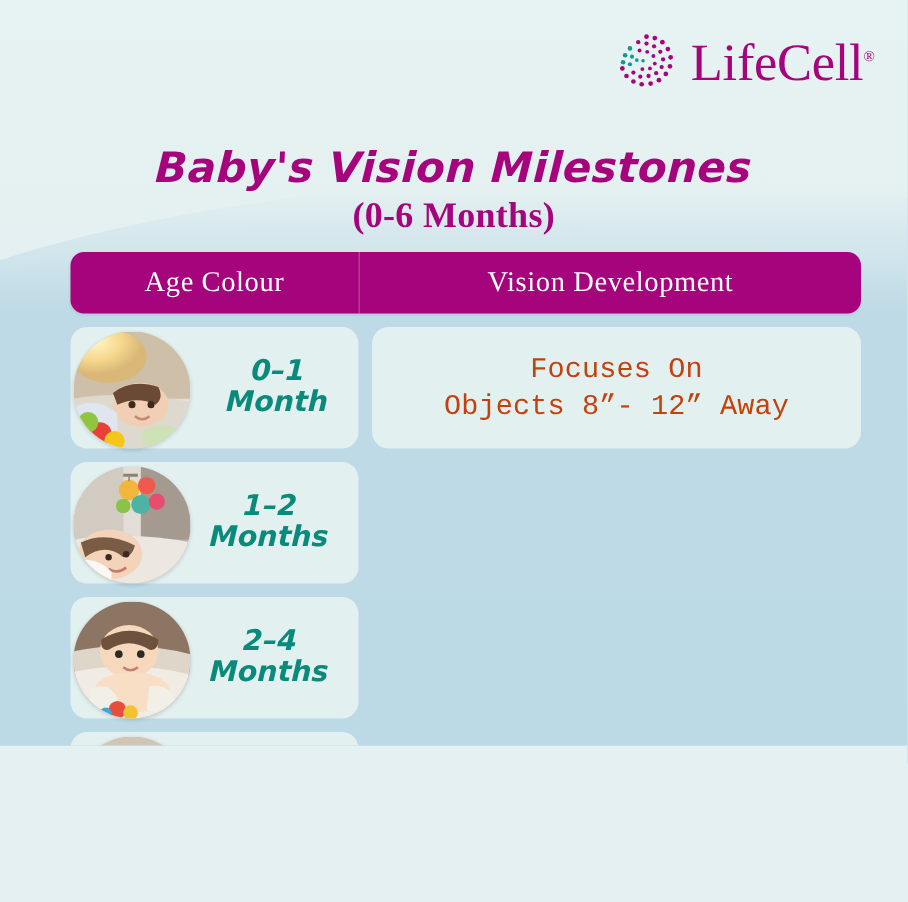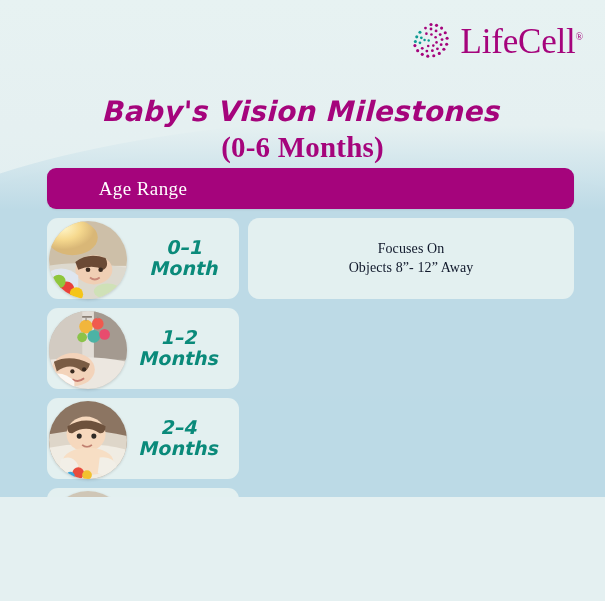--- a/index.html
+++ b/index.html
@@ -95,21 +95,21 @@
     font-weight: bold;
     font-style: italic;
     color: #a5047c;
     letter-spacing: 0.3px;
     line-height: 1.05;
     transform: skewX(-3deg);
   }
   .sub-title {
     margin-top: 5px;
     font-family: "Liberation Serif", serif;
-    font-size: 29px;
+    font-size: 24px;
     font-weight: bold;
     color: #a5047c;
     letter-spacing: 0.2px;
   }
 
   
   .table {
     position: absolute;
     left: 47px;
     top: 168px;
@@ -178,24 +178,24 @@
     font-style: italic;
     font-size: 19px;
     line-height: 1.12;
     color: #0a8a7a;
     text-align: center;
     white-space: pre-line;
     transform: skewX(-2deg);
   }
 
   .dev-text {
-    font-family: Liberation Serif, serif;
-    font-size: 14px;
+    font-family: Liberation Mono, monospace;
+    font-size: 19px;
     line-height: 1.3;
-    color: #0f172a;
+    color: #c2410c;
     white-space: pre-line;
     letter-spacing: .1px;
   }
 
   
   .photo {
     position: absolute;
     left: 2px;
     top: 3px;
     width: 78px;
@@ -265,21 +265,22 @@
   </div>
 
   <div class="title-block">
     <div class="main-title">Baby's Vision Milestones</div>
     <div class="sub-title">(0-6 Months)</div>
   </div>
 
   <div class="table">
 
     <div class="table-header">
-      <div class="th th-age">Age Range</div>
+      <div class="th th-age">Age Colour</div>
+      <div class="th th-dev">Vision Development</div>
     </div>
 
     <div class="rows">
 
       <div class="row">
         <div class="cell-age">
           <div class="photo">
             <svg viewBox="0 0 80 80" aria-hidden="true">
               <defs>
                 <radialGradient id="g1" cx="32%" cy="22%" r="62%">

